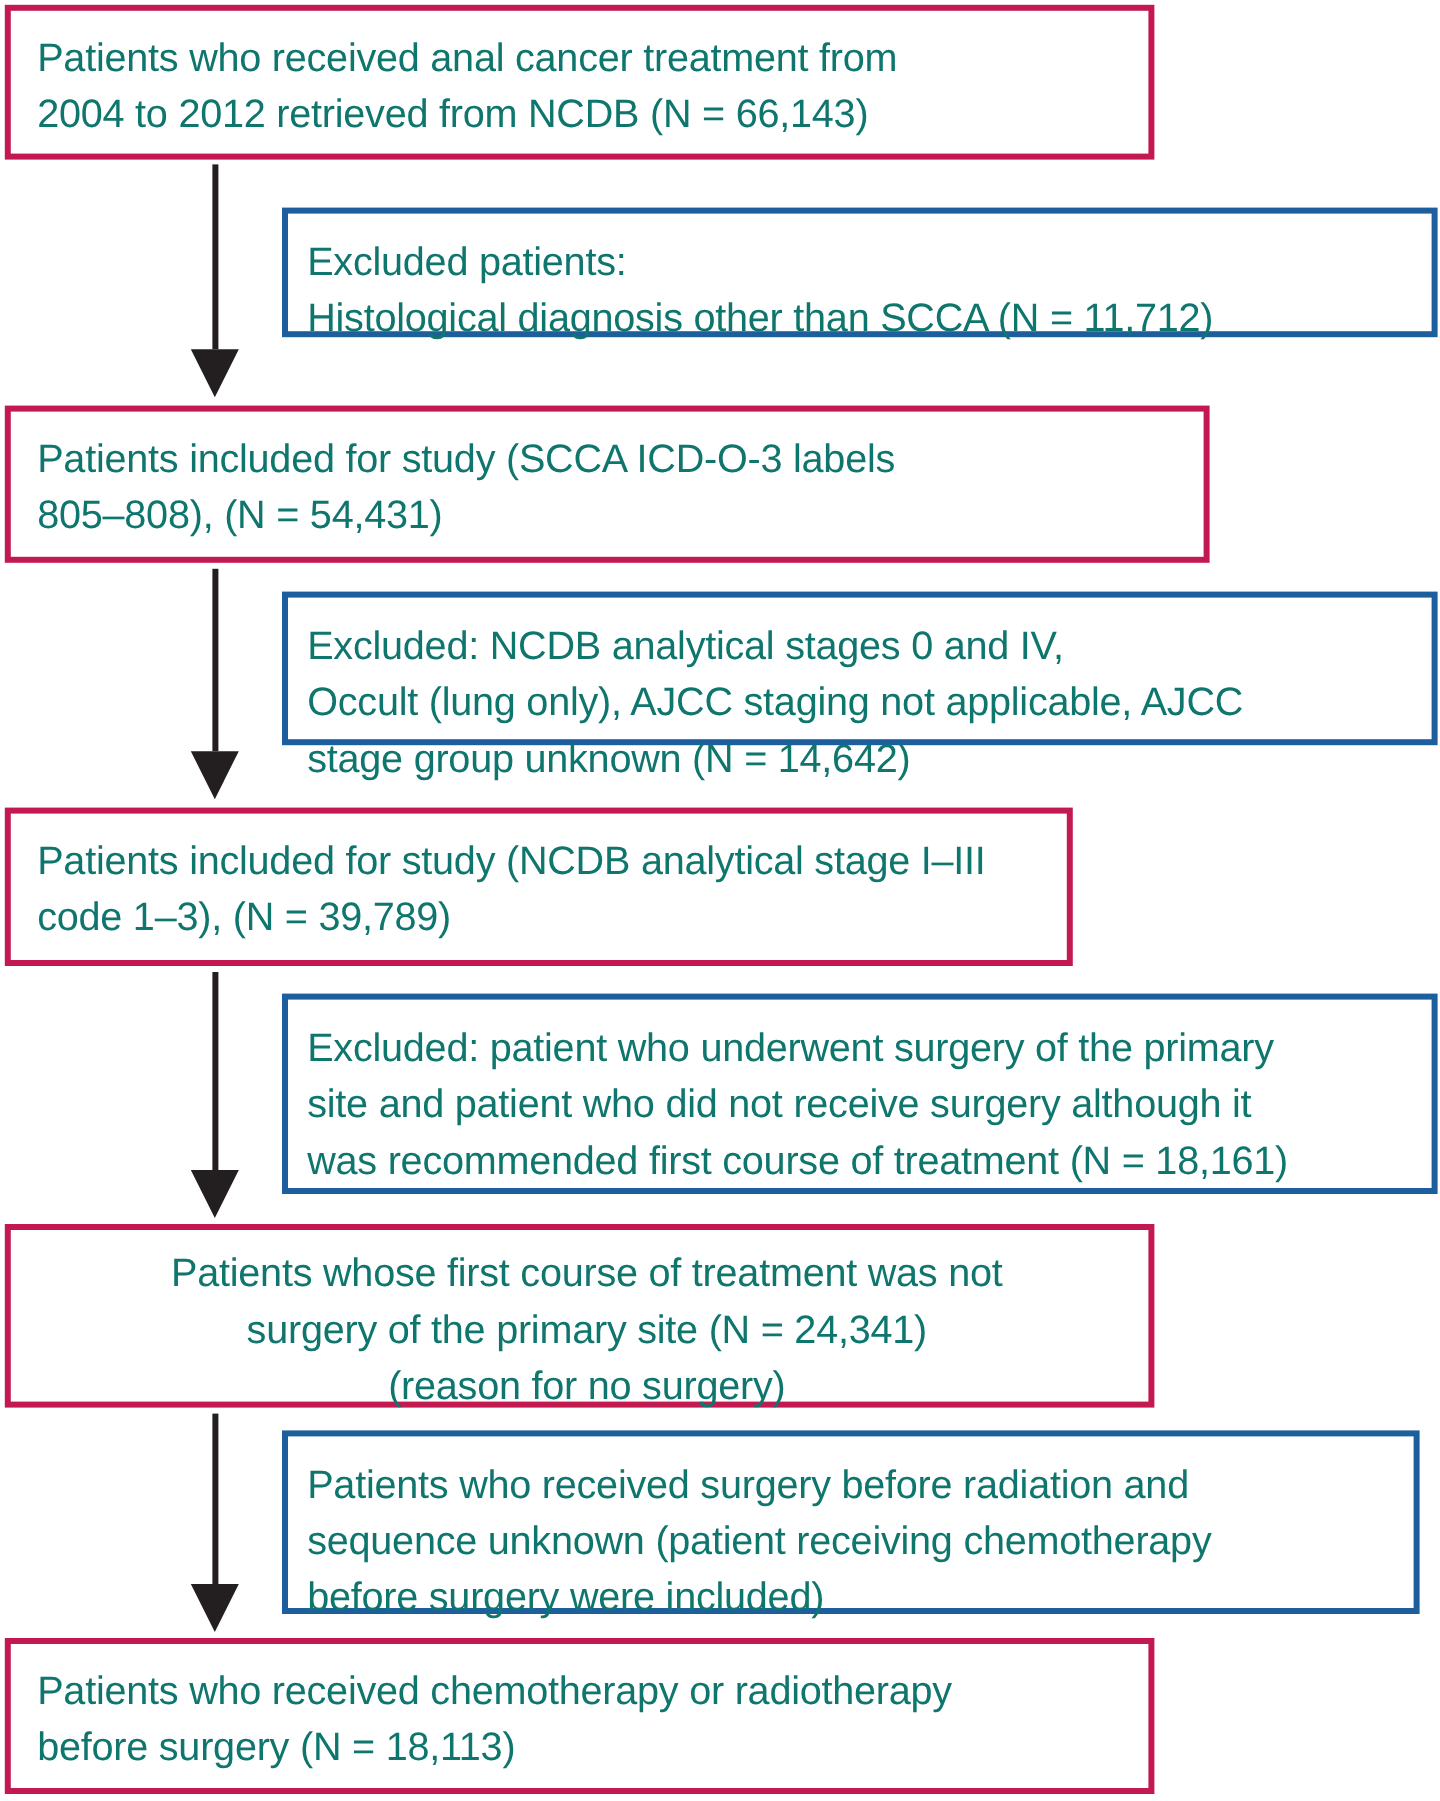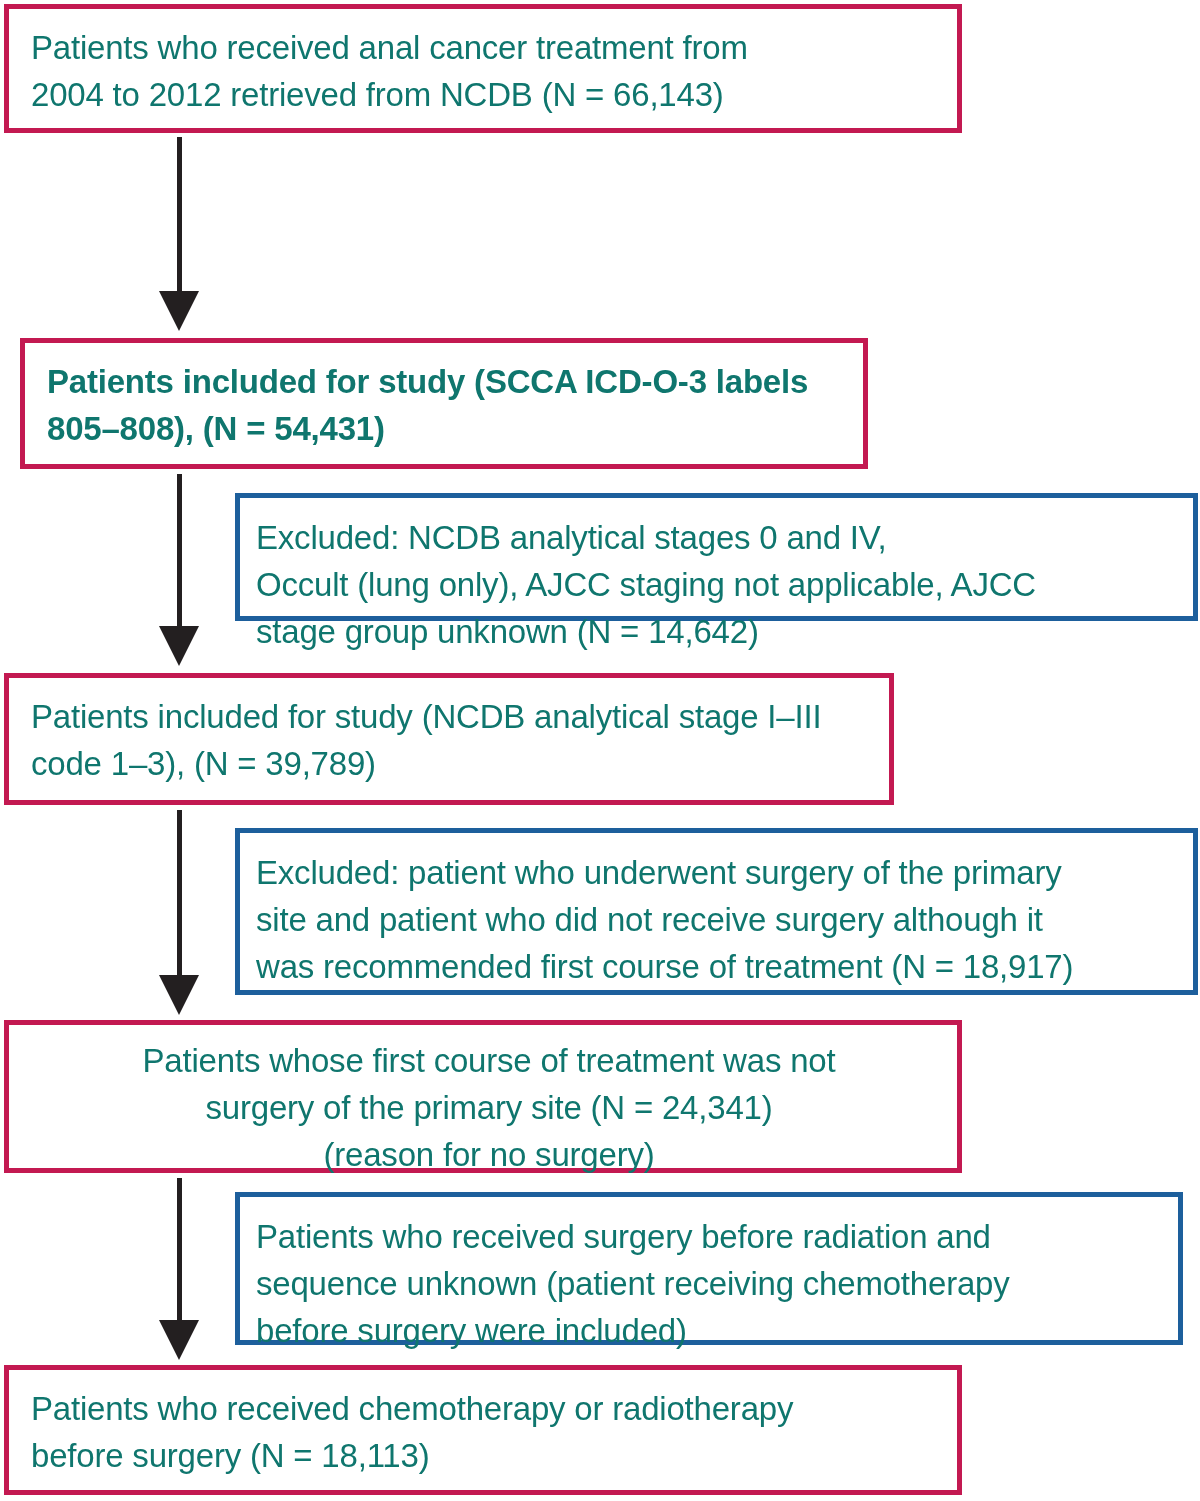--- a/index.html
+++ b/index.html
@@ -28,21 +28,21 @@
   .rbox {
     border: 5px solid #c31951;
     padding: 15px 10px 0 22px;
   }
   .bbox {
     border: 5px solid #1d5f9c;
     padding: 16px 10px 0 16px;
   }
   
   #r1 { left: 4px;   top: 4px;    width: 958px; height: 129px; }
-  #r2 { left: 20px;   top: 338px;  width: 848px; height: 131px; font-weight: bold; }
+  #r2 { left: 4px;   top: 338px;  width: 1004px; height: 131px; }
   #r3 { left: 4px;   top: 673px;  width: 890px; height: 132px; }
   #r4 { left: 4px;   top: 1020px; width: 958px; height: 153px; padding-top: 12px; text-align: center; }
   #r5 { left: 4px;   top: 1365px; width: 958px; height: 130px; }
   
   #b1 { left: 235px; top: 173px;  width: 963px; height: 108px; }
   #b2 { left: 235px; top: 493px;  width: 963px; height: 128px; }
   #b3 { left: 235px; top: 828px;  width: 963px; height: 167px; }
   #b4 { left: 235px; top: 1192px; width: 948px; height: 153px; }
   
   .arrow {
@@ -76,20 +76,22 @@
 <div id="canvas">
 
   <div class="box rbox" id="r1">Patients who received anal cancer treatment from
 2004 to 2012 retrieved from NCDB (N = 66,143)</div>
 
   <div class="arrow" id="a1">
     <div class="shaft"></div>
     <div class="head"></div>
   </div>
 
+  <div class="box bbox" id="b1">Excluded patients:
+Histological diagnosis other than SCCA (N = 11,712)</div>
 
   <div class="box rbox" id="r2">Patients included for study (SCCA ICD-O-3 labels
 805–808), (N = 54,431)</div>
 
   <div class="arrow" id="a2">
     <div class="shaft"></div>
     <div class="head"></div>
   </div>
 
   <div class="box bbox" id="b2">Excluded: NCDB analytical stages 0 and IV,
@@ -99,21 +101,21 @@
   <div class="box rbox" id="r3">Patients included for study (NCDB analytical stage I–III
 code 1–3), (N = 39,789)</div>
 
   <div class="arrow" id="a3">
     <div class="shaft"></div>
     <div class="head"></div>
   </div>
 
   <div class="box bbox" id="b3">Excluded: patient who underwent surgery of the primary
 site and patient who did not receive surgery although it
-was recommended first course of treatment (N = 18,917)</div>
+was recommended first course of treatment (N = 18,161)</div>
 
   <div class="box rbox" id="r4">Patients whose first course of treatment was not
 surgery of the primary site (N = 24,341)
 (reason for no surgery)</div>
 
   <div class="arrow" id="a4">
     <div class="shaft"></div>
     <div class="head"></div>
   </div>
 

